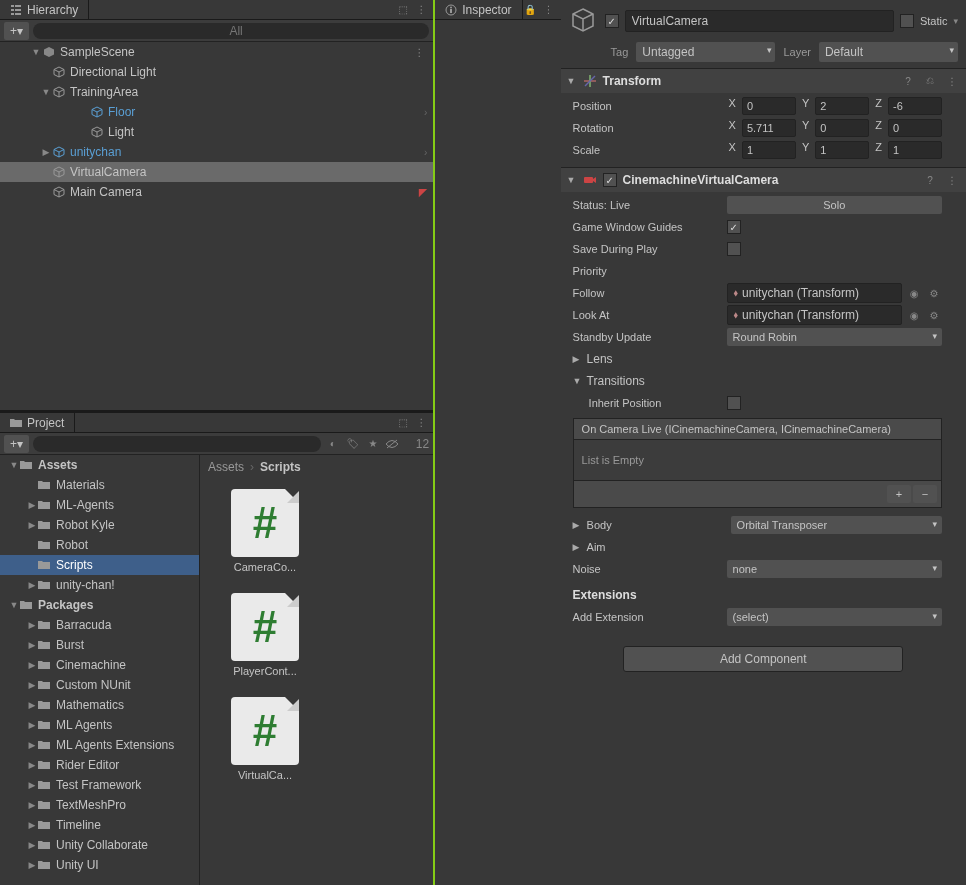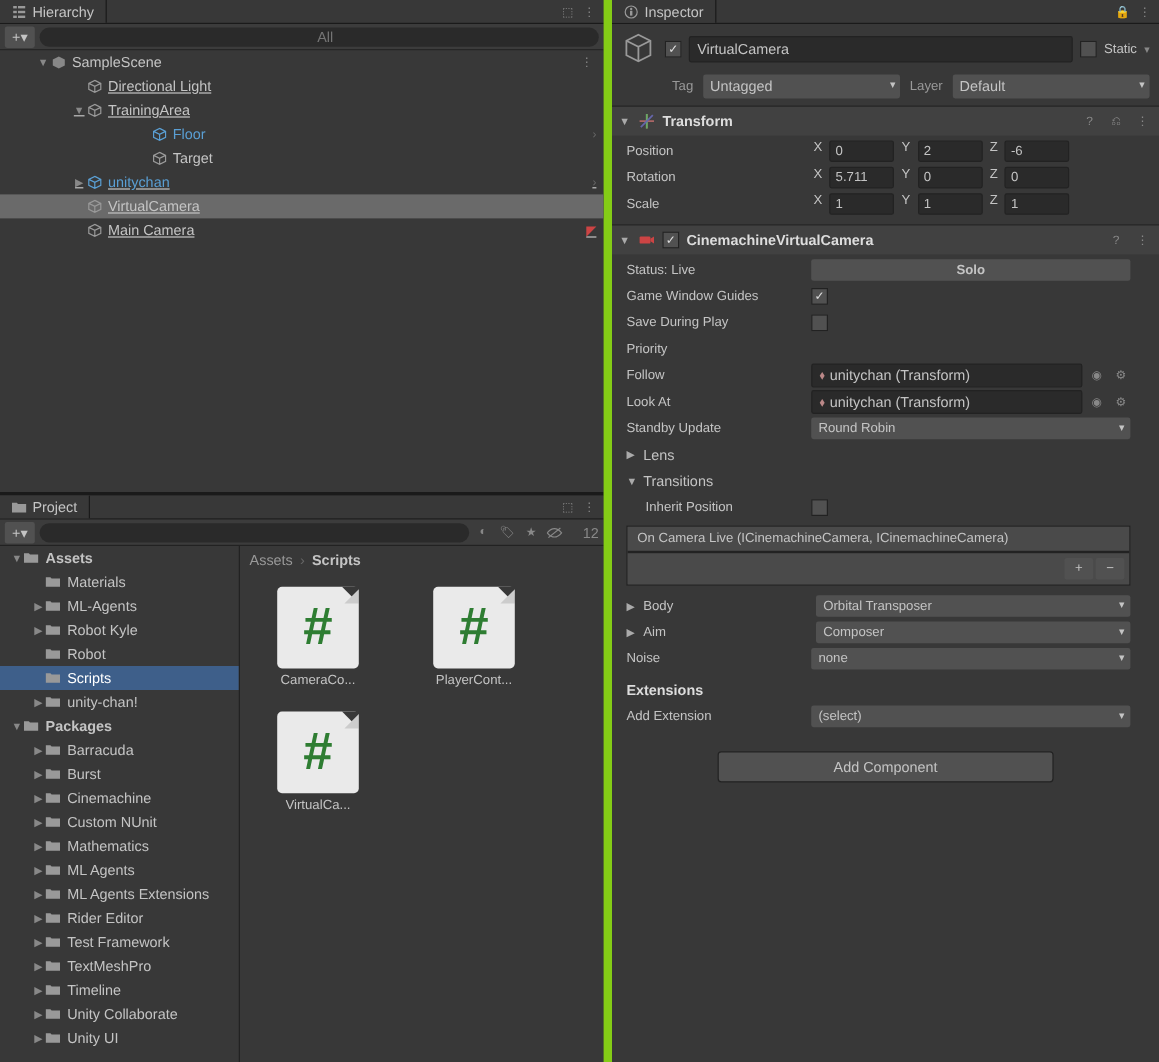--- a/index.html
+++ b/index.html
@@ -1,18 +1,18 @@
 <!DOCTYPE html>
 <html><head>
 <meta charset="utf-8">
 <style>
 * { margin: 0; padding: 0; box-sizing: border-box; font-family: -apple-system, "Segoe UI", "Helvetica Neue", Arial, sans-serif; font-size: 12px; }
 body { background: #383838; color: #c4c4c4; width: 966px; height: 885px; overflow: hidden; display: flex; }
 .left-panel { width: 503px; display: flex; flex-direction: column; }
-.right-panel { flex: 1; display: flex; flex-direction: column; border-left: 7px solid #84cc16; }
+.right-panel { flex: 1; display: flex; border-left: 2px solid #84cc16; }
 
 
 .panel-header { background: #383838; height: 20px; display: flex; align-items: center; border-bottom: 1px solid #1a1a1a; }
 .panel-tab { background: #383838; padding: 3px 10px; display: flex; align-items: center; gap: 5px; border-right: 1px solid #1a1a1a; height: 100%; }
 .panel-tab.active { background: #383838; }
 .panel-header-right { margin-left: auto; display: flex; gap: 2px; padding-right: 4px; }
 
 
 .toolbar { background: #3c3c3c; height: 22px; display: flex; align-items: center; padding: 0 4px; gap: 4px; border-bottom: 1px solid #222; }
 .toolbar-btn { background: #515151; border: none; color: #c4c4c4; padding: 2px 6px; cursor: pointer; border-radius: 2px; }
@@ -22,22 +22,22 @@
 
 
 .hierarchy-content { flex: 1; background: #383838; overflow-y: auto; }
 .tree-row { height: 20px; display: flex; align-items: center; padding-left: 4px; cursor: pointer; position: relative; }
 .tree-row.selected { background: #6a6a6a; }
 .tree-arrow { width: 12px; text-align: center; color: #888; font-size: 9px; }
 .tree-icon { width: 14px; height: 14px; margin-right: 4px; display: inline-flex; align-items: center; justify-content: center; }
 .tree-label { color: #c4c4c4; }
 .tree-label.blue { color: #5a9fd4; }
 .indent-0 { padding-left: 30px; }
-.indent-1 { padding-left: 60px; text-decoration: underline; }
-.indent-2 { padding-left: 114px; }
+.indent-1 { padding-left: 40px; }
+.indent-2 { padding-left: 78px; }
 .tree-row-end { margin-left: auto; padding-right: 6px; display: flex; gap: 3px; }
 
 
 .project-panel { height: 475px; border-top: 3px solid #1a1a1a; display: flex; flex-direction: column; }
 .project-content { flex: 1; display: flex; }
 .project-tree { width: 200px; background: #383838; overflow-y: auto; border-right: 1px solid #222; }
 .project-main { flex: 1; background: #383838; display: flex; flex-direction: column; }
 .breadcrumb { height: 24px; display: flex; align-items: center; padding: 0 8px; gap: 6px; }
 .folder-row { height: 20px; display: flex; align-items: center; cursor: pointer; }
 .folder-row.selected { background: #3e5f8a; color: #fff; }
@@ -74,21 +74,21 @@
 .xyz { display: flex; gap: 4px; flex: 1; }
 .xyz-label { color: #c4c4c4; font-size: 11px; padding: 0 2px; }
 .num-input { background: #2a2a2a; border: 1px solid #222; color: #c4c4c4; padding: 2px 4px; width: 54px; border-radius: 2px; font-size: 11px; }
 .wide-input { flex: 1; }
 .checkbox { width: 14px; height: 14px; background: #515151; border: 1px solid #222; cursor: pointer; display: inline-flex; align-items: center; justify-content: center; font-size: 10px; color: #ddd; }
 .checkbox.checked::after { content: "✓"; }
 .object-field { flex: 1; background: #2a2a2a; border: 1px solid #222; color: #c4c4c4; padding: 2px 6px; border-radius: 2px; display: flex; align-items: center; gap: 4px; font-size: 11px; }
 .object-field .mini-icon { color: #b88; font-size: 10px; }
 .dropdown-wide { flex: 1; background: #515151; border: none; color: #c4c4c4; padding: 3px 20px 3px 6px; border-radius: 2px; position: relative; cursor: pointer; font-size: 11px; text-align:left;}
 .dropdown-wide::after { content: "▾"; position: absolute; right: 5px; top: 3px; font-size: 9px; }
-.solo-btn { flex: 1; background: #515151; border: none; color: #c4c4c4; padding: 3px; border-radius: 2px; cursor: pointer; font-size:11px;font-weight:bold;}
+.solo-btn { flex: 1; background: #515151; border: none; color: #c4c4c4; padding: 3px; border-radius: 2px; cursor: pointer; font-size:11px;}
 .section-row { display: flex; align-items: center; height: 22px; gap: 4px; cursor: pointer; }
 .section-arrow { width: 10px; font-size: 9px; color: #aaa; }
 .event-box { background: #3c3c3c; border: 1px solid #222; margin: 4px 0; }
 .event-header { background: #4a4a4a; padding: 4px 8px; font-size: 11px; border-bottom: 1px solid #222; }
 .event-body { padding: 14px 8px; color: #999; font-size: 11px; }
 .event-footer { display: flex; justify-content: flex-end; padding: 4px; gap: 2px; background: #4a4a4a; border-top: 1px solid #222; }
 .small-btn { width: 24px; height: 18px; background: #515151; border: none; color: #c4c4c4; cursor: pointer; border-radius: 2px; font-size: 11px; }
 .add-component-btn { display: block; margin: 12px auto; width: 280px; background: #515151; border: 1px solid #222; color: #c4c4c4; padding: 5px; cursor: pointer; border-radius: 3px; font-size: 12px; }
 .extensions-label { font-weight: bold; color: #ddd; padding: 8px 0 4px 0; }
 .hdr-icon-btn { width: 16px; height: 16px; display:inline-flex; align-items:center; justify-content:center; cursor:pointer; color:#888; font-size:10px;}
@@ -168,21 +168,21 @@
           <span style="color:#666;font-size:10px">›</span>
         </span>
       </div>
       <div class="tree-row indent-2">
         <span class="tree-arrow"></span>
         <span class="tree-icon" style="color:#999">
           <svg width="12" height="12" viewBox="0 0 12 12">
             <path d="M6 1 L11 3.5 L11 8.5 L6 11 L1 8.5 L1 3.5 Z M1 3.5 L6 6 L11 3.5 M6 6 L6 11" fill="none" stroke="currentColor" stroke-width="1"></path>
           </svg>
         </span>
-        <span class="tree-label">Target</span>
+        <span class="tree-label">Light</span>
       </div>
       <div class="tree-row indent-1">
         <span class="tree-arrow">▶</span>
         <span class="tree-icon" style="color:#5a9fd4">
           <svg width="12" height="12" viewBox="0 0 12 12">
             <path d="M6 1 L11 3.5 L11 8.5 L6 11 L1 8.5 L1 3.5 Z M1 3.5 L6 6 L11 3.5 M6 6 L6 11" fill="none" stroke="currentColor" stroke-width="1"></path>
           </svg>
         </span>
         <span class="tree-label blue">unitychan</span>
         <span class="tree-row-end">
@@ -616,34 +616,34 @@
         <div class="section-row">
           <span class="section-arrow">▼</span>
           <span>Transitions</span>
         </div>
         <div class="prop-row">
           <span class="prop-label indent">Inherit Position</span>
           <span class="checkbox"></span>
         </div>
         <div class="event-box">
           <div class="event-header" style="white-space:nowrap;overflow:hidden">On Camera Live (ICinemachineCamera, ICinemachineCamera)</div>
+          <div class="event-body">List is Empty</div>
           <div class="event-footer">
             <button class="small-btn">+</button>
             <button class="small-btn">−</button>
           </div>
         </div>
         <div class="prop-row" style="margin-top:6px">
           <span class="section-arrow">▶</span>
           <span class="prop-label" style="width:140px">Body</span>
           <button class="dropdown-wide">Orbital Transposer</button>
         </div>
         <div class="prop-row">
           <span class="section-arrow">▶</span>
           <span class="prop-label" style="width:140px">Aim</span>
-          <button class="dropdown-wide">Composer</button>
         </div>
         <div class="prop-row">
           <span class="prop-label">Noise</span>
           <button class="dropdown-wide">none</button>
         </div>
         <div class="extensions-label">Extensions</div>
         <div class="prop-row">
           <span class="prop-label">Add Extension</span>
           <button class="dropdown-wide">(select)</button>
         </div>

